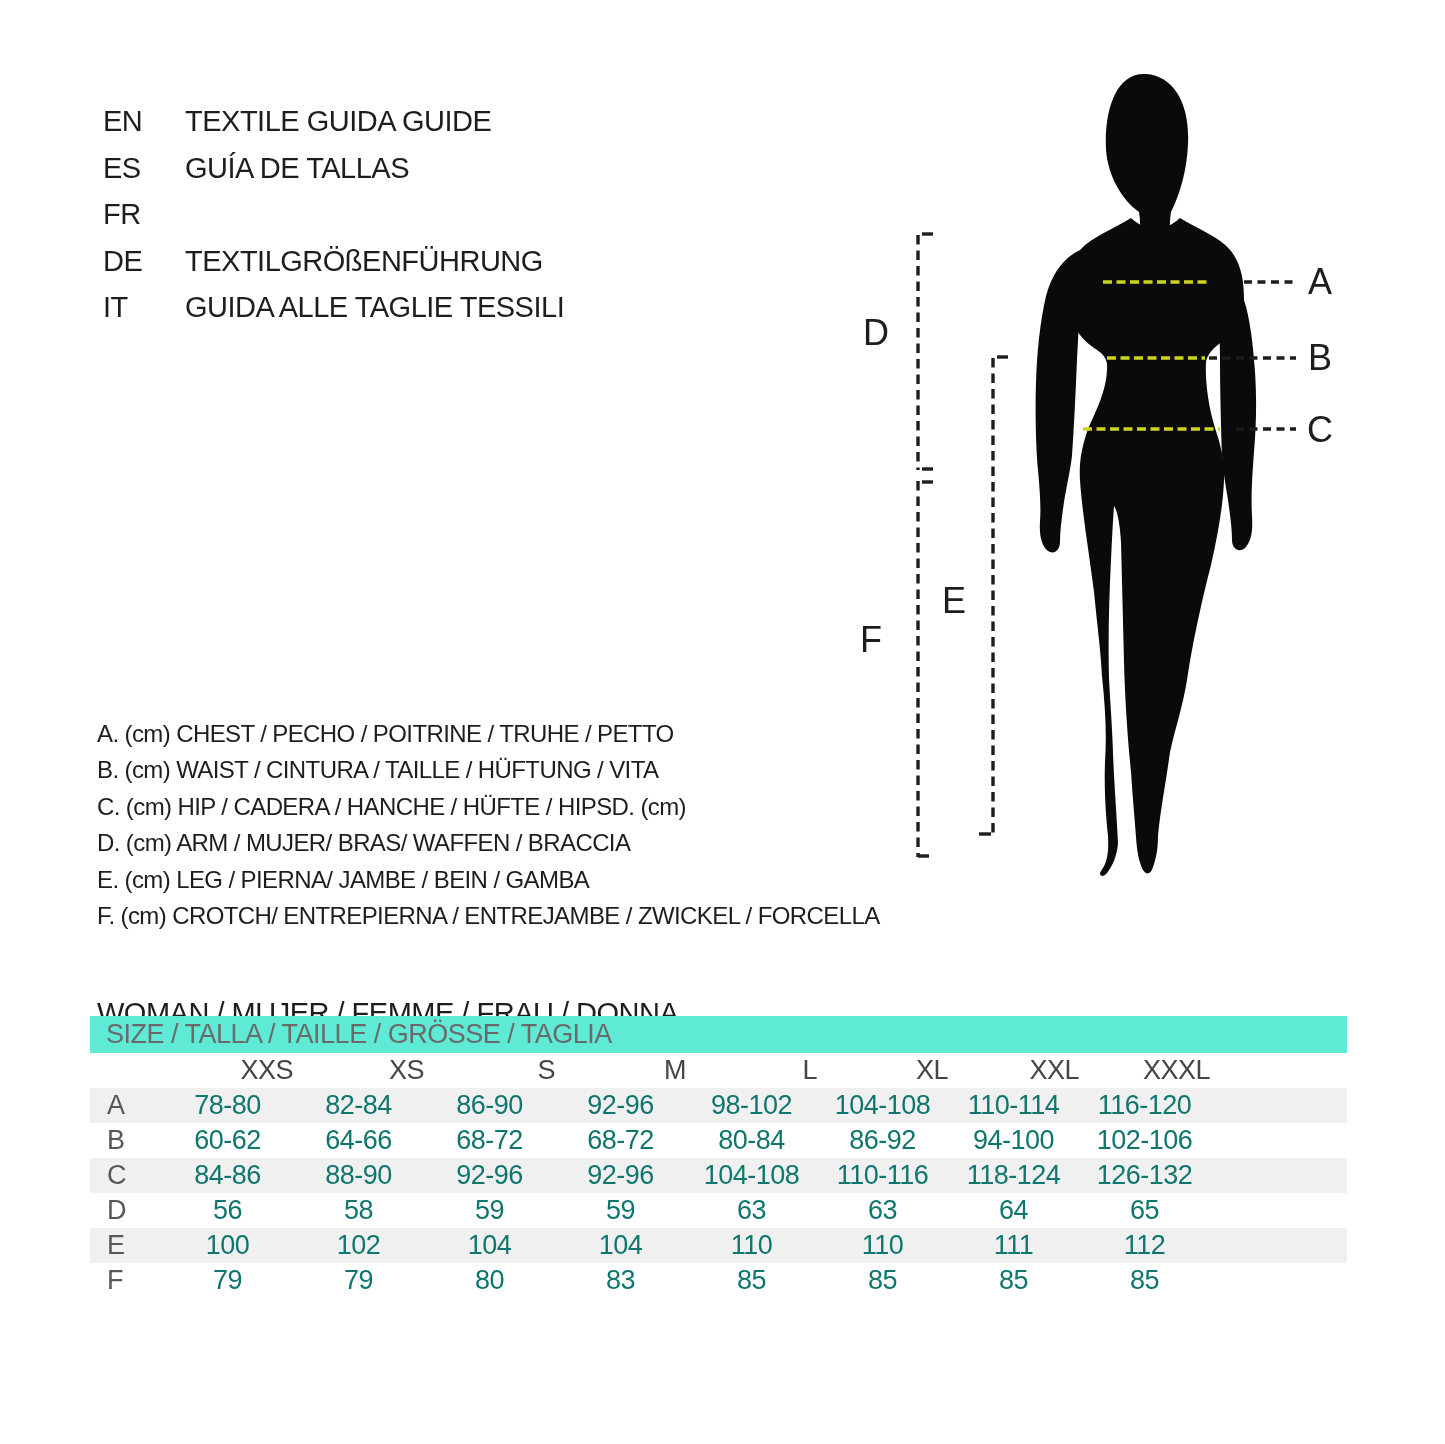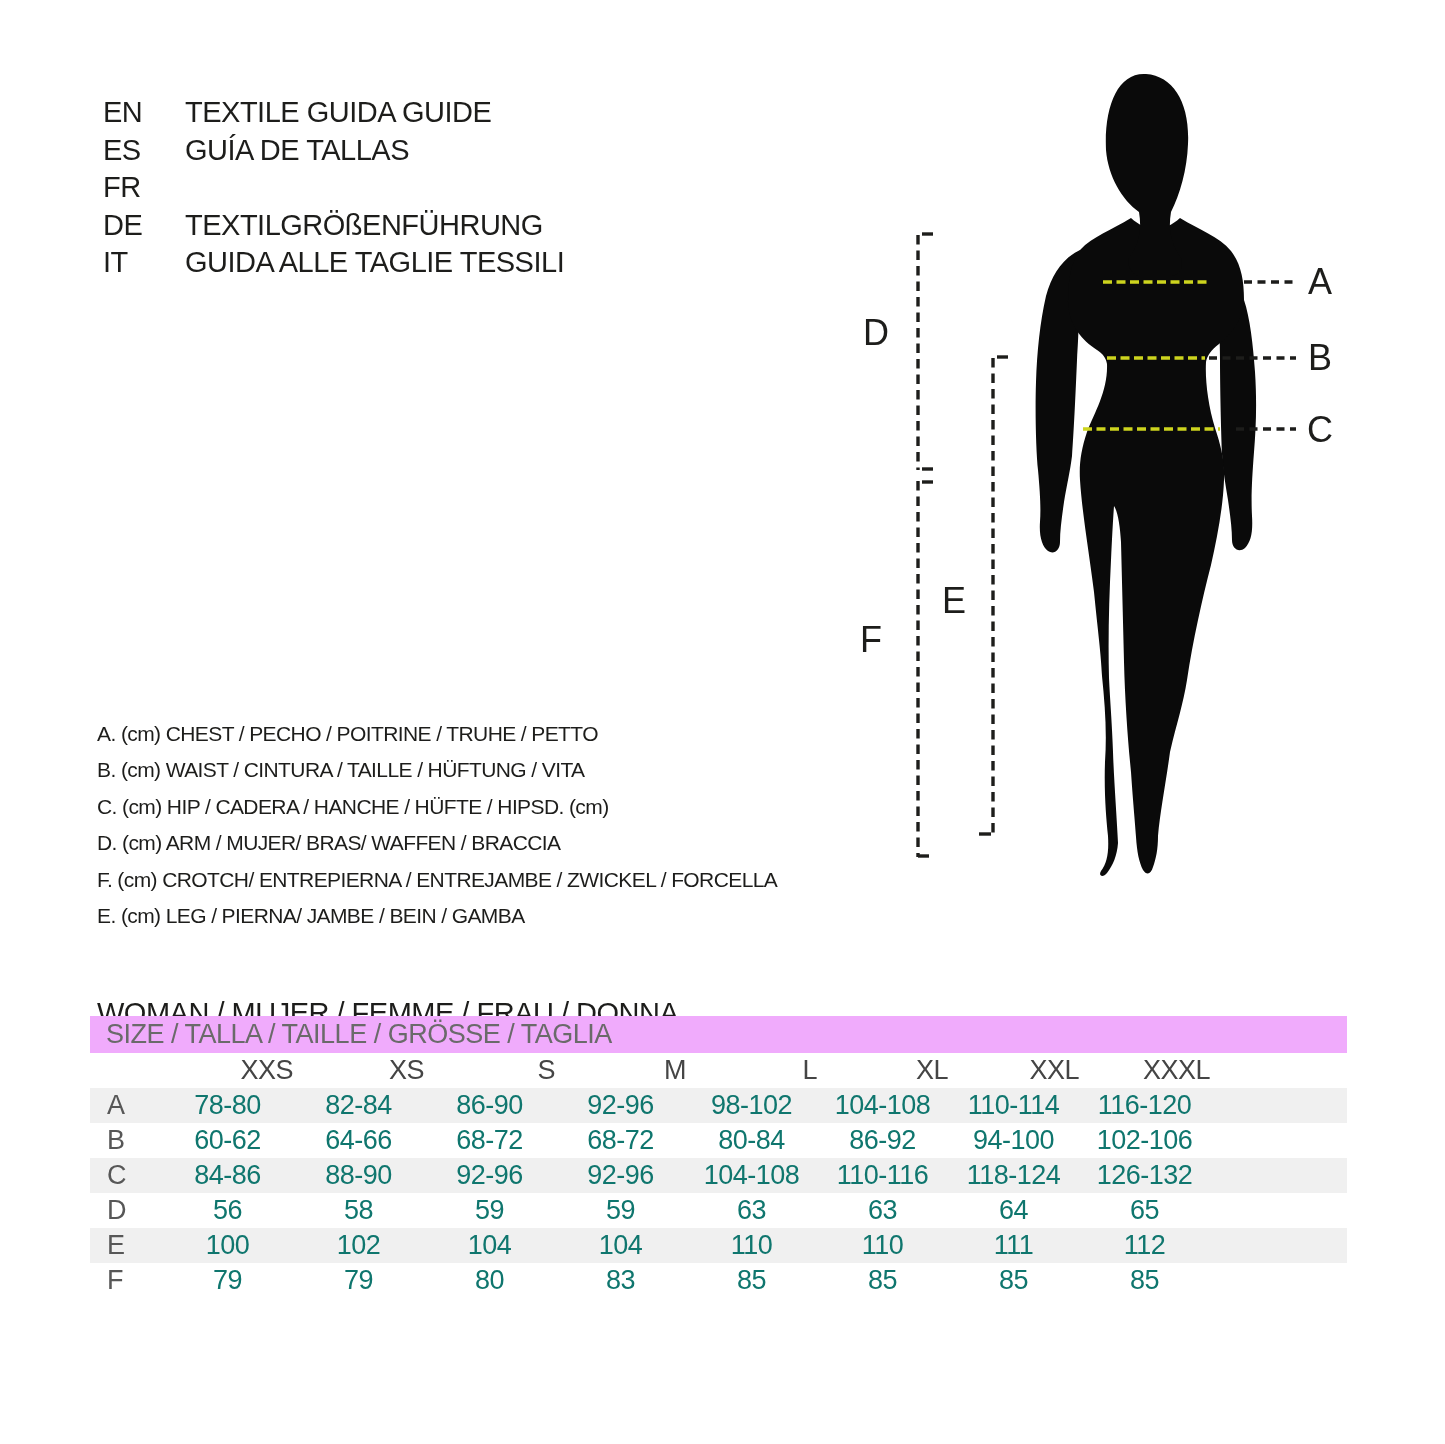--- a/index.html
+++ b/index.html
@@ -6,34 +6,34 @@
   #canvas{
     position:relative;
     width:1445px;height:1444px;
     background:#ffffff;
     font-family:"Liberation Sans","DejaVu Sans",sans-serif;
     color:#1d1d1b;
     overflow:hidden;
   }
   
   .lang-block{position:absolute;left:103px;top:94px;}
-  .lang-row{display:flex;font-size:29px;line-height:37.5px;letter-spacing:-0.5px;white-space:nowrap;}
+  .lang-row{display:flex;font-size:29px;line-height:37.5px;letter-spacing:-0.5px;white-space:nowrap;margin-top:9px;}
   .lang-code{width:82px;flex:0 0 82px;}
   
   .measure-block{position:absolute;left:97px;top:716px;}
-  .measure-line{font-size:21px;line-height:36.4px;letter-spacing:-0.6px;white-space:nowrap;}
+  .measure-line{font-size:24px;line-height:36.4px;letter-spacing:-0.6px;white-space:nowrap;}
   
   .section-title{position:absolute;left:97px;top:997px;font-size:29px;letter-spacing:-0.5px;white-space:nowrap;}
   
   .figure-svg{position:absolute;left:850px;top:60px;width:595px;height:880px;}
   .figure-svg text{font-family:"Liberation Sans","DejaVu Sans",sans-serif;font-size:36px;fill:#1d1d1b;}
   
   .table-wrap{position:absolute;left:90px;top:1016px;width:1257px;}
   .table-header-bar{
-    height:37px;background:#f0abfc;color:#6a6a6a;
+    height:37px;background:#5eead4;color:#6a6a6a;
     font-size:27px;line-height:37px;padding-left:16px;
     letter-spacing:-0.5px;box-sizing:border-box;white-space:nowrap;
   }
   table.size-table{
     width:1257px;border-collapse:collapse;table-layout:fixed;
   }
   table.size-table col.c-label{width:72px;}
   table.size-table col.c-size{width:131px;}
   table.size-table col.c-spacer{width:137px;}
   table.size-table th,table.size-table td{
@@ -70,22 +70,22 @@
       <span class="lang-code">IT</span>
       <span class="lang-label">GUIDA ALLE TAGLIE TESSILI</span>
     </div>
   </div>
 
   <div class="measure-block">
     <div class="measure-line">A. (cm) CHEST / PECHO / POITRINE / TRUHE / PETTO</div>
     <div class="measure-line">B. (cm) WAIST / CINTURA / TAILLE / HÜFTUNG / VITA</div>
     <div class="measure-line">C. (cm) HIP / CADERA / HANCHE / HÜFTE / HIPSD. (cm)</div>
     <div class="measure-line">D. (cm) ARM / MUJER/ BRAS/ WAFFEN / BRACCIA</div>
+    <div class="measure-line">E. (cm) LEG / PIERNA/ JAMBE / BEIN / GAMBA</div>
     <div class="measure-line">F. (cm) CROTCH/ ENTREPIERNA / ENTREJAMBE / ZWICKEL / FORCELLA</div>
-    <div class="measure-line">E. (cm) LEG / PIERNA/ JAMBE / BEIN / GAMBA</div>
   </div>
 
   <div class="section-title">WOMAN / MUJER / FEMME / FRAU / DONNA</div>
 
   <svg class="figure-svg" viewBox="0 0 595 880" xmlns="http://www.w3.org/2000/svg">
 
     <g fill="#0a0a0a">
       <path d="
         M 230 190
         C 213 198 202 214 196 236

